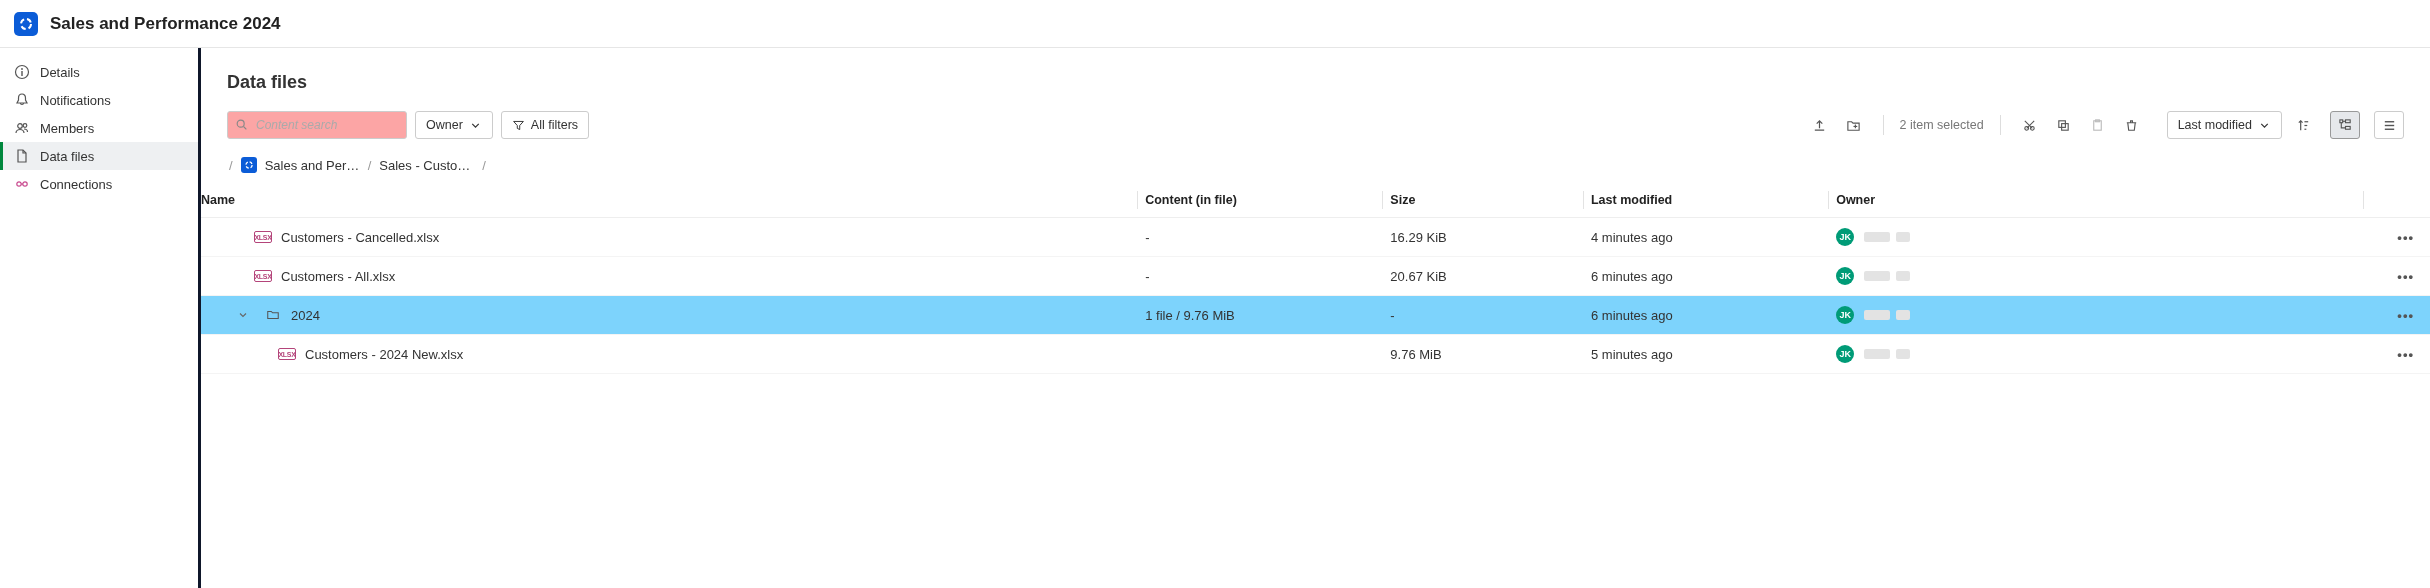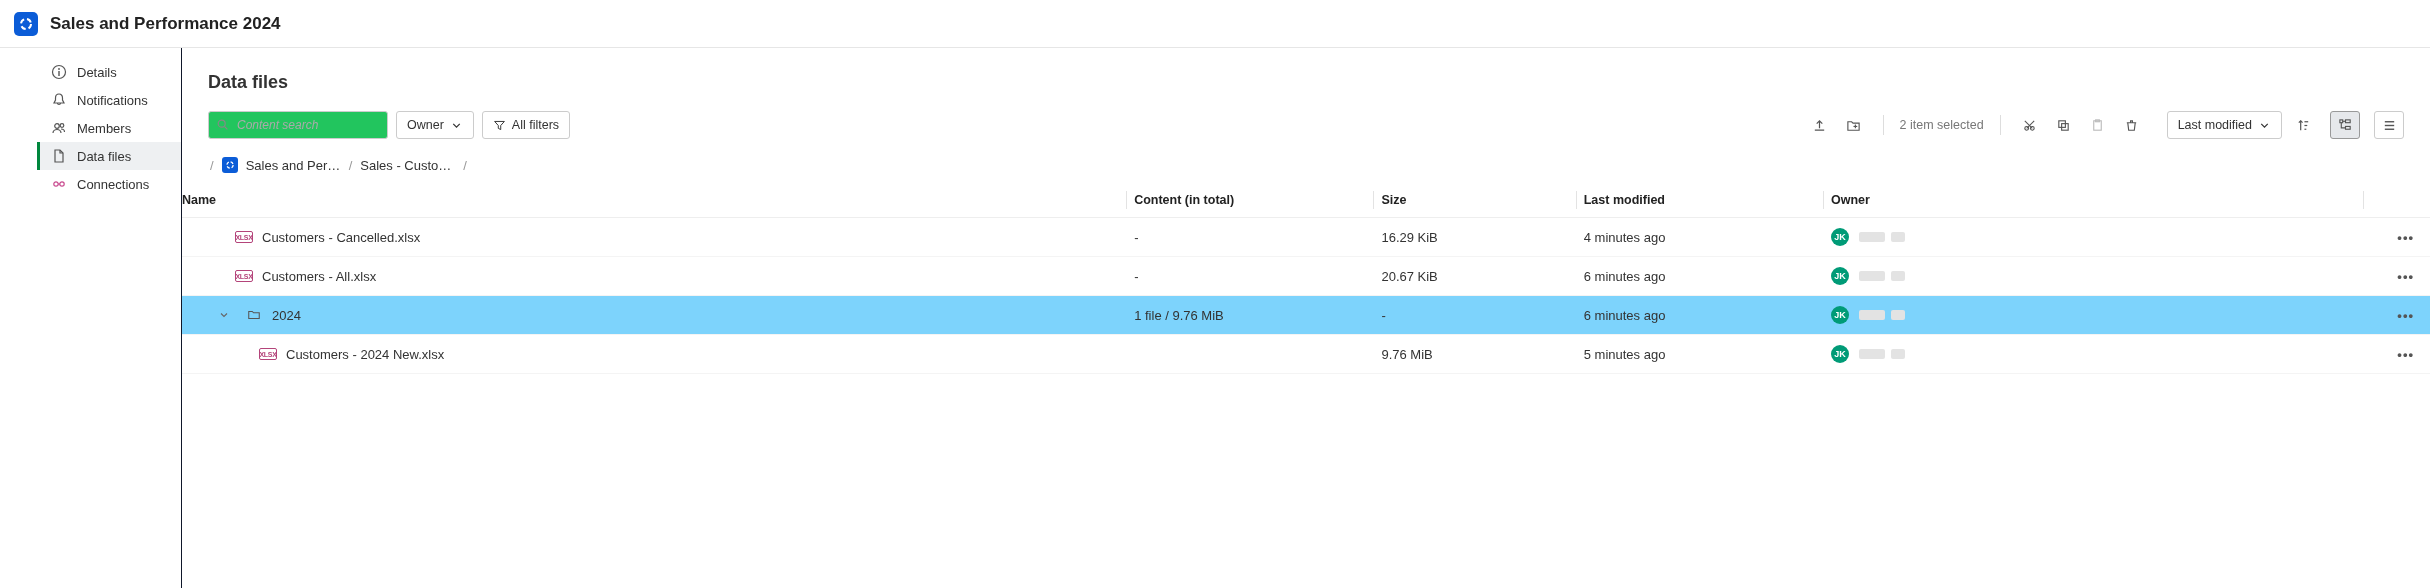--- a/index.html
+++ b/index.html
@@ -9,36 +9,36 @@
   
   .top-header { display: flex; align-items: center; height: 48px; padding: 0 14px; border-bottom: 1px solid #e6e6e6; gap: 12px; }
   .app-chip { width: 24px; height: 24px; background: #0b5cd7; border-radius: 5px; display: flex; align-items: center; justify-content: center; color: #fff; flex-shrink: 0; }
   .app-chip svg { width: 16px; height: 16px; }
   .page-title { font-size: 17px; font-weight: 700; color: #222; }
 
   
   .shell { display: flex; flex: 1 1 auto; min-height: 0; }
 
   
-  .sidebar { width: 182px; border-right: 1px solid #0f172a; padding-top: 10px; background:#fff;padding-left:37px; }
+  .sidebar { width: 201px; border-right: 3px solid #0f172a; padding-top: 10px; background:#fff; }
   .side-item { display: flex; align-items: center; gap: 10px; height: 28px; padding: 0 14px; cursor: pointer; color: #333; }
   .side-item .icon { width: 16px; height: 16px; display:flex; align-items:center; justify-content:center; color:#555; }
   .side-item.active { background: #eef0f2; position: relative; }
   .side-item.active::before { content:""; position:absolute; left:0; top:0; bottom:0; width:3px; background:#00873d; }
 
   
   .main { flex:1; display:flex; flex-direction:column; background:#fff; overflow:auto; }
   .main-inner { padding: 24px 26px 0 26px; }
   .section-title { font-size: 18px; font-weight: 700; margin-bottom: 18px; }
 
   
   .toolbar { display:flex; align-items:center; gap: 8px; margin-bottom: 18px; }
   .search-wrap { position:relative; width: 180px; }
   .search-wrap svg { position:absolute; left:8px; top:50%; transform:translateY(-50%); width:14px; height:14px; color:#888; }
-  .search-input { width:100%; height:28px; border:1px solid #ccc; border-radius:3px; padding:0 8px 0 28px; font-size:12px; font-style:italic; color:#555; background:#22c55e; }
+  .search-input { width:100%; height:28px; border:1px solid #ccc; border-radius:3px; padding:0 8px 0 28px; font-size:12px; font-style:italic; color:#555; background:#fca5a5; }
   .search-input::placeholder { color:#aaa; font-style:italic; }
   .btn { height:28px; border:1px solid #ccc; background:#fff; border-radius:3px; padding:0 10px; display:inline-flex; align-items:center; gap:6px; font-size:12.5px; cursor:pointer; color:#333; }
   .btn svg { width:13px; height:13px; }
   .spacer { flex:1; }
   .icon-btn { width:26px; height:28px; display:inline-flex; align-items:center; justify-content:center; border:none; background:transparent; cursor:pointer; color:#555; }
   .icon-btn.box { border:1px solid #ccc; border-radius:3px; width:30px; margin-left:6px; }
   .icon-btn svg { width:15px; height:15px; }
   .icon-btn.disabled { color:#bbb; cursor:default; }
   .icon-btn.active { background:#e6e8eb; border:1px solid #999; border-radius:3px; }
 
@@ -329,21 +329,21 @@
         <col style="width:42%">
           <col style="width:11%">
           <col style="width:9%">
           <col style="width:11%">
           <col style="width:24%">
           <col class="col-actions">
       </colgroup>
       <tbody>
           <tr class="th-row">
         <td class="col-name" style="padding-left:26px">Name</td>
-        <td>Content (in total)</td>
+        <td>Content (in file)</td>
         <td>Size</td>
         <td>Last modified</td>
         <td>Owner</td>
         <td></td>
       </tr>
       </tbody>
         <tbody id="rows">
           <tr class="row">
             <td style="padding-left: 26px;">
               <div class="name-cell indent-0">

